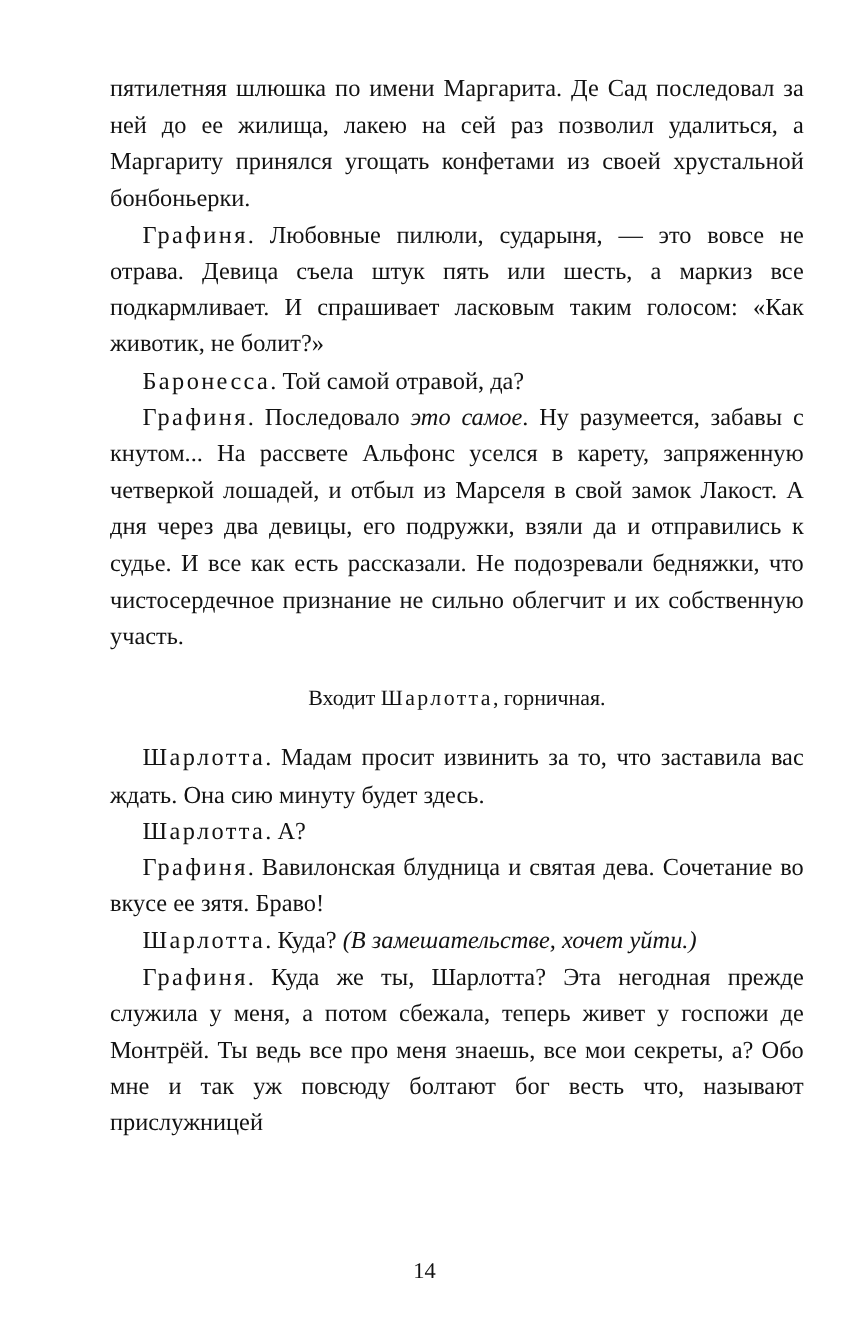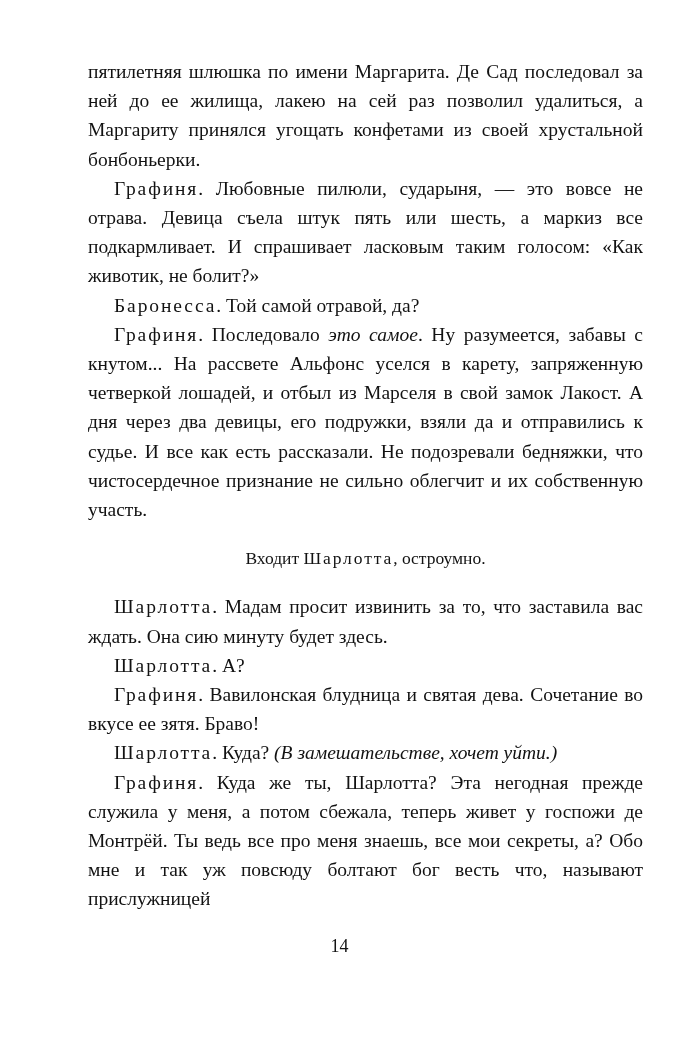--- a/index.html
+++ b/index.html
@@ -49,40 +49,40 @@
     padding-top: 20px;
     padding-bottom: 19px;
   }
   .stage-direction .speaker {
     letter-spacing: 1.9px;
   }
   .page-number {
     position: absolute;
     left: 0;
     right: 0;
-    top: 936px;
+    top: 1006px;
     text-align: center;
     font-size: 18px;
     font-family: "Liberation Serif", "DejaVu Serif", serif;
   }
 </style>
 </head>
 <body>
 
 <div class="page">
 
   <div class="text-block">
     <p class="para"><span>пятилетняя шлюшка по имени Маргарита. Де Сад последовал за ней до ее жилища, лакею на сей раз позволил удалиться, а Маргариту принялся угощать конфетами из своей хрустальной бонбоньерки.</span></p>
     <p class="indent"><span class="speaker">Графиня</span><span>. Любовные пилюли, сударыня, — это вовсе не отрава. Девица съела штук пять или шесть, а маркиз все подкармливает. И спрашивает ласковым таким голосом: «Как животик, не болит?»</span></p>
     <p class="indent"><span class="speaker">Баронесса</span><span>. Той самой отравой, да?</span></p>
     <p class="indent"><span class="speaker">Графиня</span><span>. Последовало </span><span class="em">это самое</span><span>. Ну разумеется, забавы с кнутом... На рассвете Альфонс уселся в карету, запряженную четверкой лошадей, и отбыл из Марселя в свой замок Лакост. А дня через два девицы, его подружки, взяли да и отправились к судье. И все как есть рассказали. Не подозревали бедняжки, что чистосердечное признание не сильно облегчит и их собственную участь.</span></p>
   </div>
 
   <p class="stage-direction">
-    <span>Входит </span><span class="speaker">Шарлотта</span><span>, остроумно.</span>
+    <span>Входит </span><span class="speaker">Шарлотта</span><span>, горничная.</span>
   </p>
 
   <div class="text-block">
     <p class="indent"><span class="speaker">Шарлотта</span><span>. Мадам просит извинить за то, что заставила вас ждать. Она сию минуту будет здесь.</span></p>
     <p class="indent"><span class="speaker">Шарлотта</span><span>. А?</span></p>
     <p class="indent"><span class="speaker">Графиня</span><span>. Вавилонская блудница и святая дева. Сочетание во вкусе ее зятя. Браво!</span></p>
     <p class="indent"><span class="speaker">Шарлотта</span><span>. Куда? </span><span class="em">(В замешательстве, хочет уйти.)</span></p>
     <p class="indent"><span class="speaker">Графиня</span><span>. Куда же ты, Шарлотта? Эта негодная прежде служила у меня, а потом сбежала, теперь живет у госпожи де Монтрёй. Ты ведь все про меня знаешь, все мои секреты, а? Обо мне и так уж повсюду болтают бог весть что, называют прислужницей</span></p>
   </div>
 

